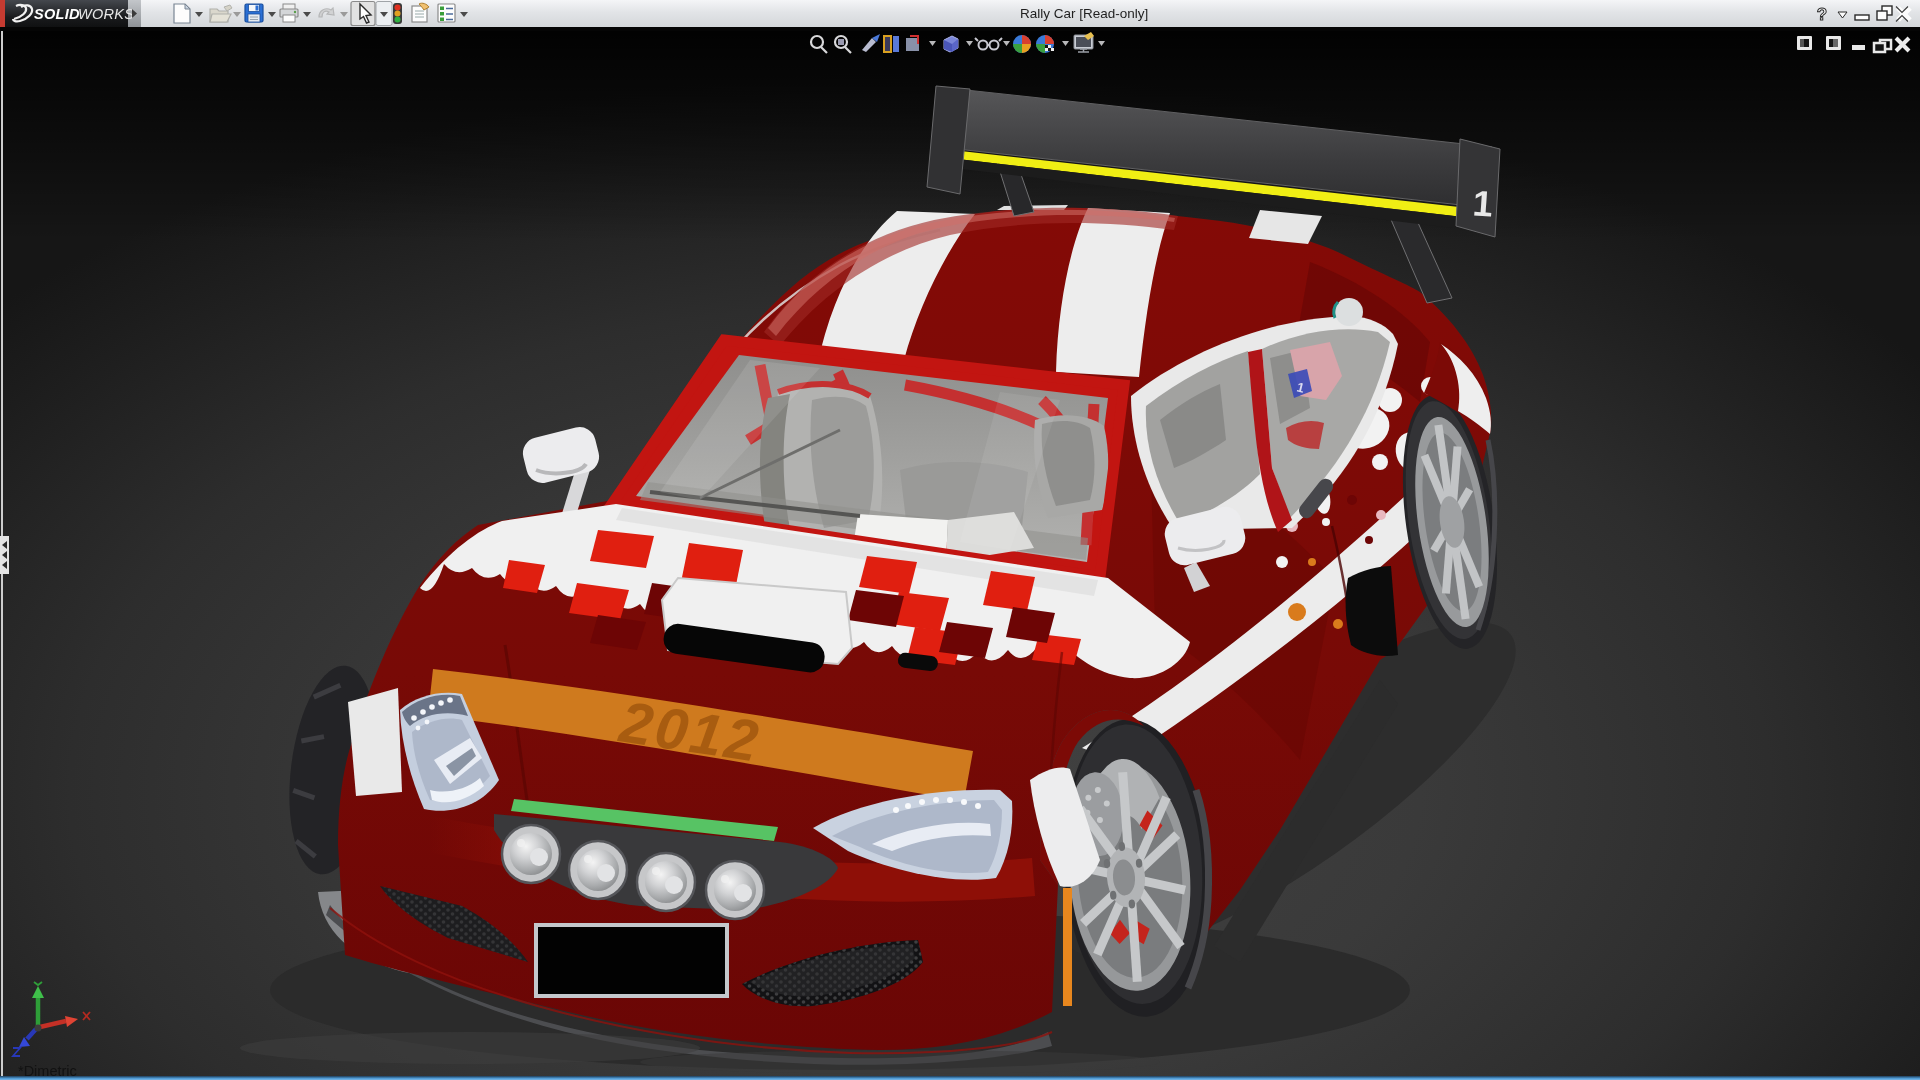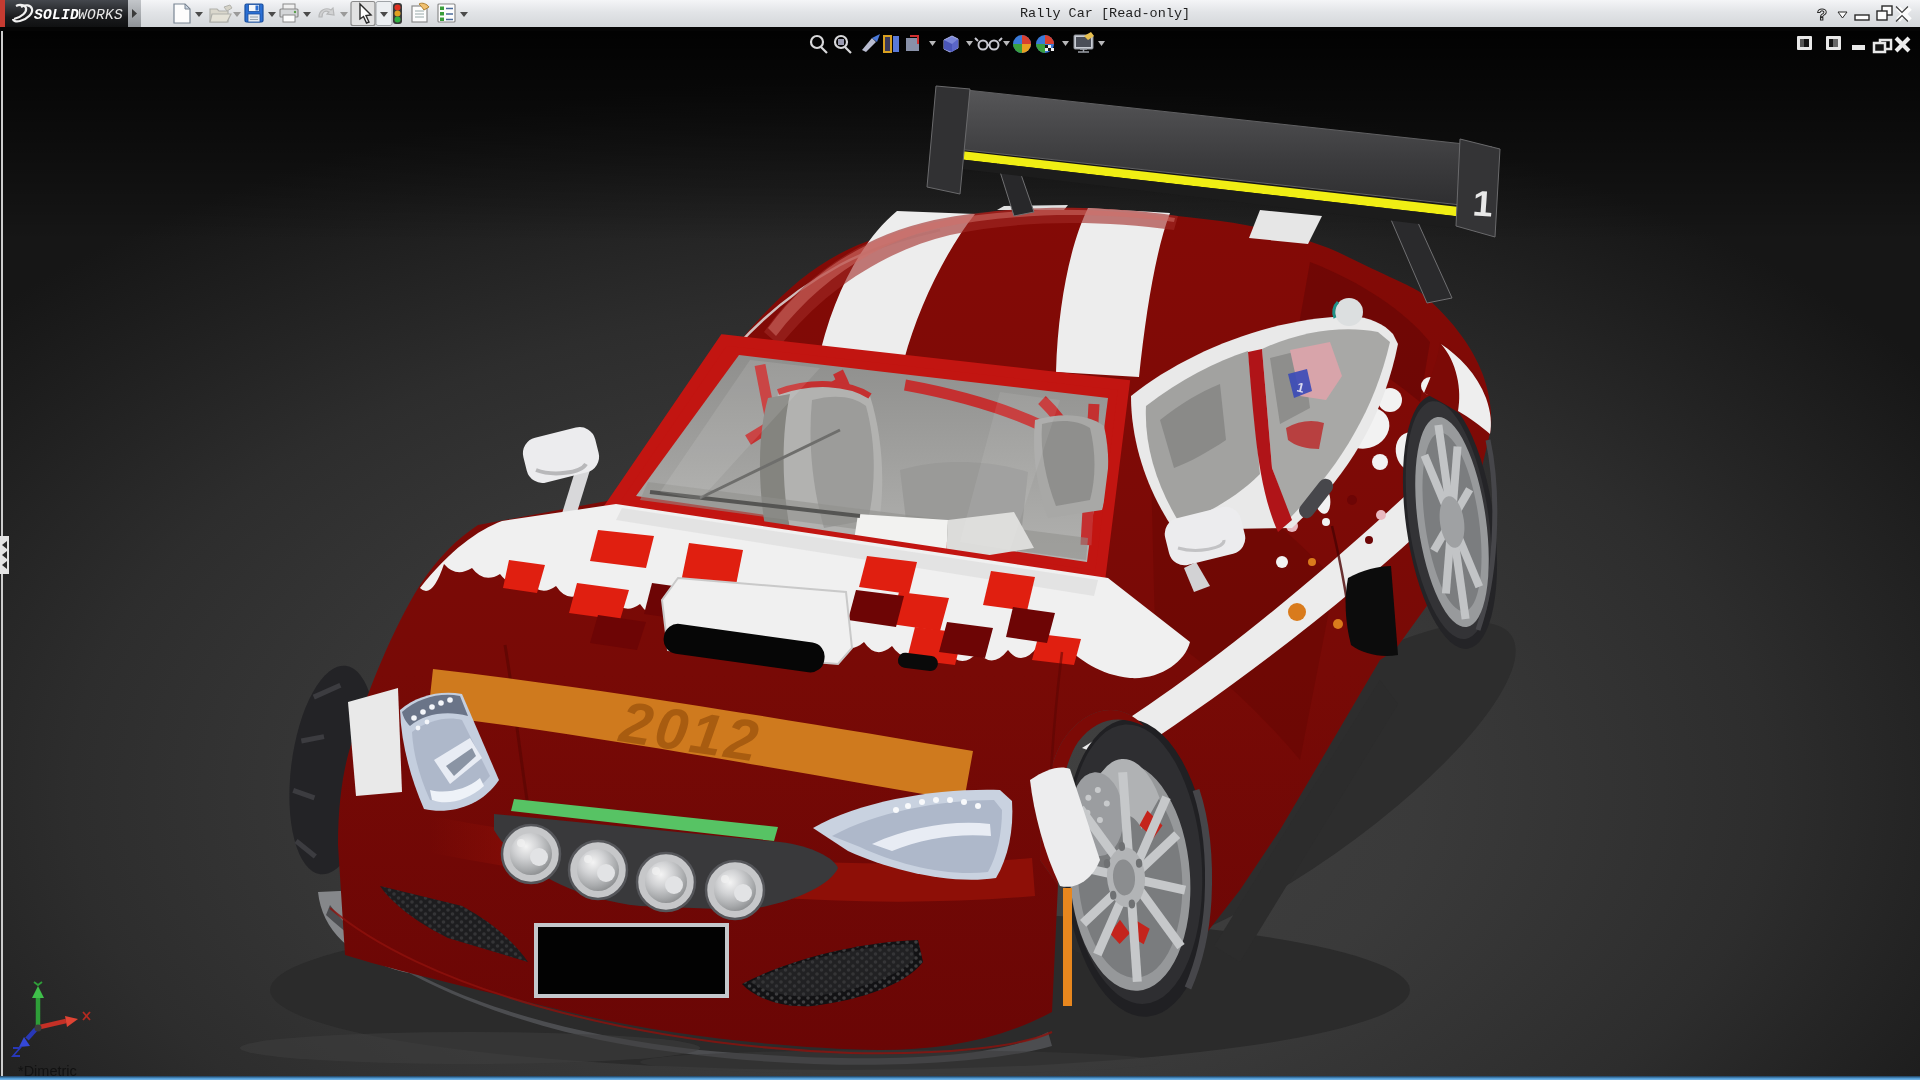--- a/index.html
+++ b/index.html
@@ -4,21 +4,21 @@
 <style>
   html,body{margin:0;padding:0;width:1920px;height:1080px;overflow:hidden;background:#000;}
   *{box-sizing:border-box;}
   body{font-family:"Liberation Sans", sans-serif;}
   #viewport{position:absolute;left:0;top:31px;width:1920px;height:1049px;
     background:radial-gradient(1250px 720px at 920px 760px, #424242 0%, #3a3a3a 40%, #2d2d2d 68%, #161616 100%);}
   #topshade{position:absolute;left:0;top:0;width:1920px;height:210px;
     background:linear-gradient(rgba(0,0,0,0.92), rgba(0,0,0,0));}
   #scene{position:absolute;left:0;top:0;}
   #titlebar{position:absolute;left:0;top:0;width:1920px;height:27px;
-    background:linear-gradient(#f4f5f7,#e2e4e7 45%,#d4d7da);font-family:Liberation Mono, monospace;}
+    background:linear-gradient(#f4f5f7,#e2e4e7 45%,#d4d7da);}
   #redstrip{position:absolute;left:0;top:0;width:5px;height:27px;background:#c63b31;}
   #swblock{position:absolute;left:5px;top:0;width:123px;height:27px;
     background:linear-gradient(#45484e,#191a1c 65%,#101112);}
   #flyout{position:absolute;left:128px;top:0;width:13px;height:27px;
     background:linear-gradient(#c3c6ca,#8e9296);}
   #blackline{position:absolute;left:0;top:27px;width:1920px;height:4px;background:#050505;}
   #title-text{position:absolute;left:1020px;top:6px;width:240px;
     font-size:13.5px;color:#1f1f1f;}
   #dimetric{position:absolute;left:18px;top:1063px;font-size:14.5px;color:#121212;}
   #bottomline{position:absolute;left:0;top:1076px;width:1920px;height:4px;

